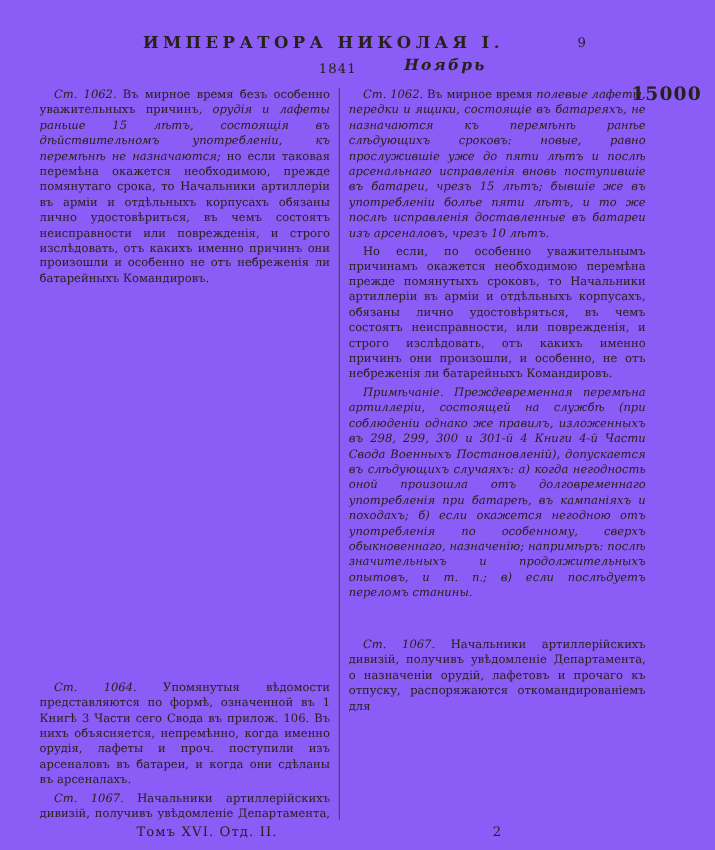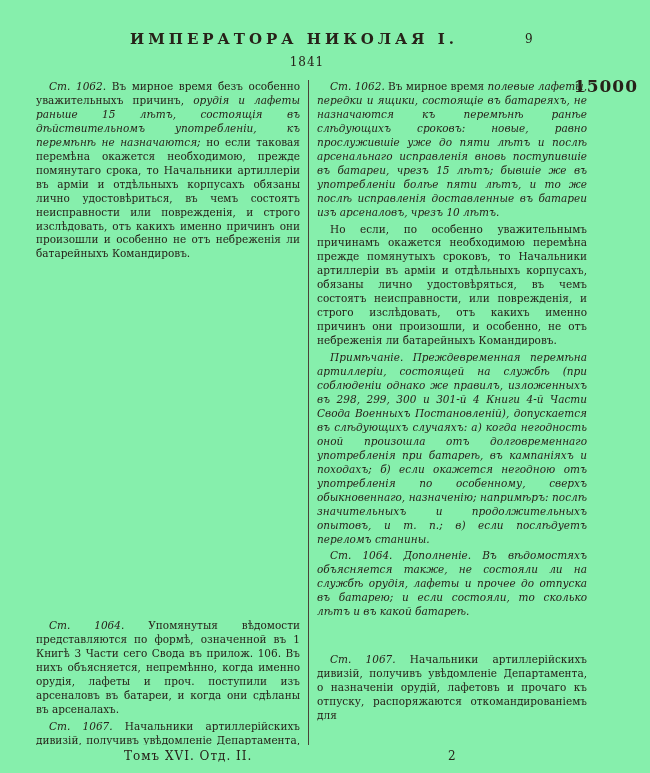--- a/index.html
+++ b/index.html
@@ -1,21 +1,21 @@
 <!DOCTYPE html>
 <html><head>
 <meta charset="utf-8">
 <style>
   html, body { margin: 0; padding: 0; background: #dedad2; }
   .page {
     position: relative;
     width: 650px;
     height: 773px;
     margin: 0 auto;
-    background: #86efac;
+    background: #8b5cf6;
     color: #272219;
     font-family: "DejaVu Serif", serif;
     overflow: hidden;
     box-shadow: 0 0 6px rgba(0,0,0,.25);
   }
   .running-head {
     position: absolute;
     top: 30px; left: 0; width: 588px;
     text-align: center;
     font-size: 15px;
@@ -95,36 +95,36 @@
 </head>
 <body>
 
 <div class="page">
 
   <div class="running-head">ИМПЕРАТОРА НИКОЛАЯ I.</div>
   <div class="page-number">9</div>
 
   <div class="months-row">
     <div class="year">1841</div>
+    <div class="month right">Ноябрь</div>
   </div>
 
   <div class="stamp">15000</div>
 
   <div class="columns">
     <div class="col left" id="col-left">
         <p class="para"><span class="lead">Ст. 1062.</span><span> Въ мирное время безъ особенно уважительныхъ причинъ, </span><span class="it">орудія и лафеты раньше 15 лѣтъ, состоящія въ дѣйствительномъ употребленіи, къ перемѣнѣ не назначаются;</span><span> но если таковая перемѣна окажется необходимою, прежде помянутаго срока, то Начальники артиллеріи въ арміи и отдѣльныхъ корпусахъ обязаны лично удостовѣриться, въ чемъ состоятъ неисправности или поврежденія, и строго изслѣдовать, отъ какихъ именно причинъ они произошли и особенно не отъ небреженія ли батарейныхъ Командировъ.</span></p>
         <p class="para gap-large"><span class="lead">Ст. 1064.</span><span> Упомянутыя вѣдомости представляются по формѣ, означенной въ 1 Книгѣ 3 Части сего Свода въ прилож. 106. Въ нихъ объясняется, непремѣнно, когда именно орудія, лафеты и проч. поступили изъ арсеналовъ въ батареи, и когда они сдѣланы въ арсеналахъ.</span></p>
         <p class="para"><span class="lead">Ст. 1067.</span><span> Начальники артиллерійскихъ дивизій, получивъ увѣдомленіе Департамента, о назначеніи орудій, лафетовъ и проч. къ отпуску, распоряжаются откомандированіемъ для</span></p>
       </div>
     <div class="divider"></div>
     <div class="col right" id="col-right">
         <p class="para"><span class="lead">Ст. 1062.</span><span> Въ мирное время </span><span class="it">полевые лафеты, передки и ящики, состоящіе въ батареяхъ, не назначаются къ перемѣнѣ ранѣе слѣдующихъ сроковъ: новые, равно прослужившіе уже до пяти лѣтъ и послѣ арсенальнаго исправленія вновь поступившіе въ батареи, чрезъ 15 лѣтъ; бывшіе же въ употребленіи болѣе пяти лѣтъ, и то же послѣ исправленія доставленные въ батареи изъ арсеналовъ, чрезъ 10 лѣтъ.</span></p>
         <p class="para"><span>Но если, по особенно уважительнымъ причинамъ окажется необходимою перемѣна прежде помянутыхъ сроковъ, то Начальники артиллеріи въ арміи и отдѣльныхъ корпусахъ, обязаны лично удостовѣряться, въ чемъ состоятъ неисправности, или поврежденія, и строго изслѣдовать, отъ какихъ именно причинъ они произошли, и особенно, не отъ небреженія ли батарейныхъ Командировъ.</span></p>
         <p class="para"><span class="lead">Примѣчаніе.</span><span class="it"> Преждевременная перемѣна артиллеріи, состоящей на службѣ (при соблюденіи однако же правилъ, изложенныхъ въ 298, 299, 300 и 301-й 4 Книги 4-й Части Свода Военныхъ Постановленій), допускается въ слѣдующихъ случаяхъ: а) когда негодность оной произошла отъ долговременнаго употребленія при батареѣ, въ кампаніяхъ и походахъ; б) если окажется негодною отъ употребленія по особенному, сверхъ обыкновеннаго, назначенію; напримѣръ: послѣ значительныхъ и продолжительныхъ опытовъ, и т. п.; в) если послѣдуетъ переломъ станины.</span></p>
-        <p class="para"><span class="lead">Ст. 1064.</span><span class="it"> Дополненіе. Въ вѣдомостяхъ объясняется также, не состояли ли на службѣ орудія, лафеты и прочее до отпуска въ батарею; и если состояли, то сколько лѣтъ и въ какой батареѣ.</span></p>
         <p class="para gap-medium"><span class="lead">Ст. 1067.</span><span> Начальники артиллерійскихъ дивизій, получивъ увѣдомленіе Департамента, о назначеніи орудій, лафетовъ и прочаго къ отпуску, распоряжаются откомандированіемъ для</span></p>
       </div>
   </div>
 
   <div class="footer-vol">Томъ XVI. Отд. II.</div>
   <div class="footer-mark">2</div>
 
 </div>
 
 </body></html>

